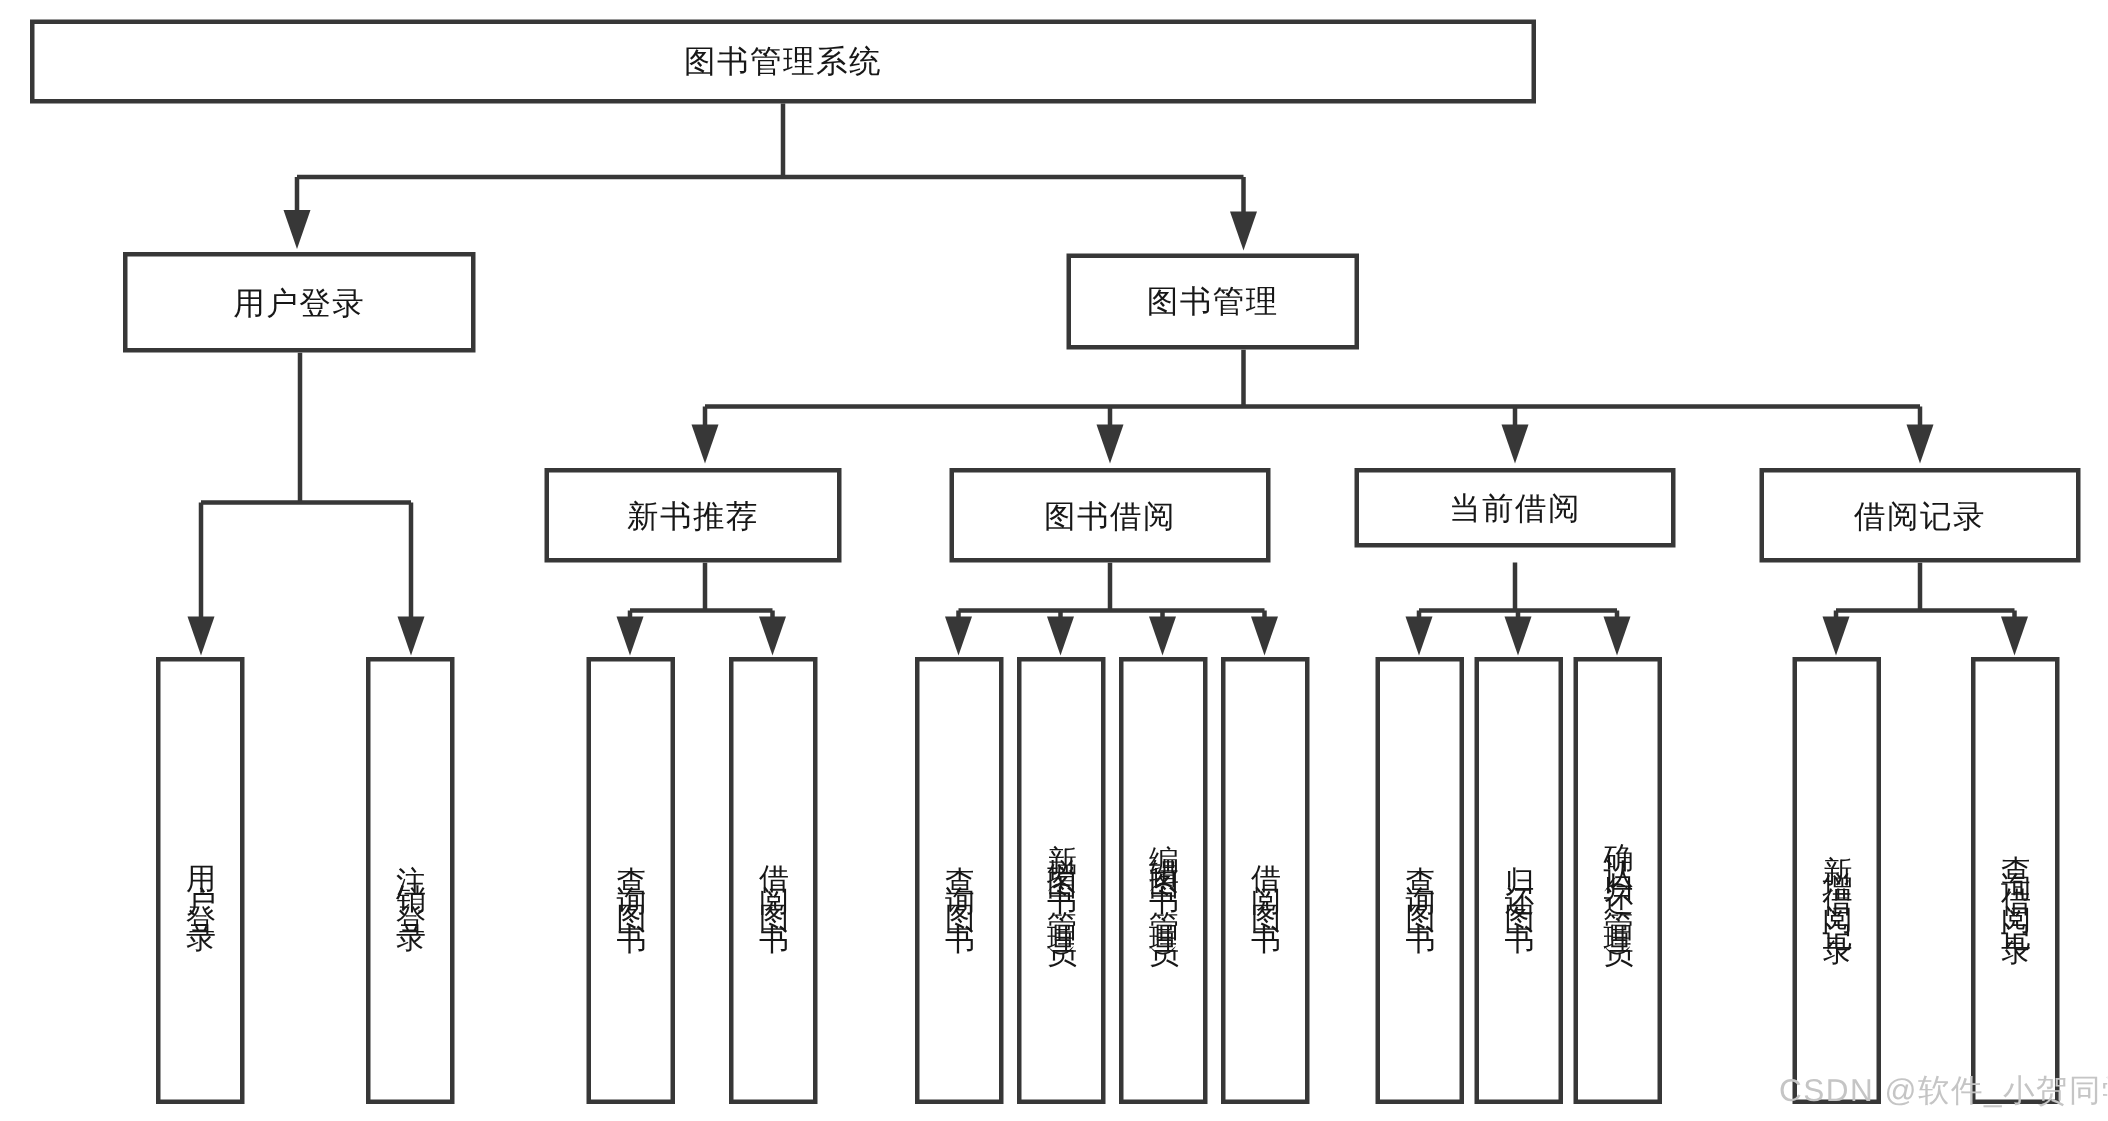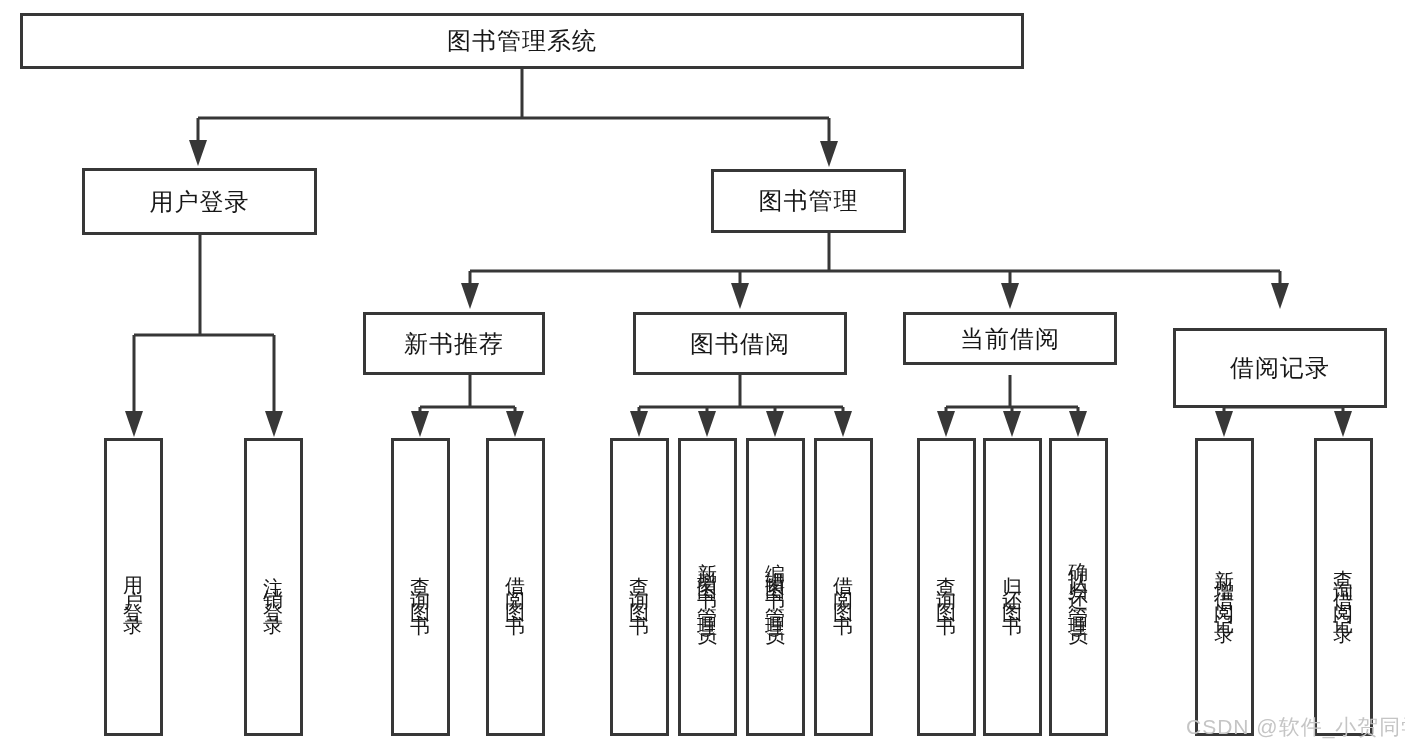--- a/index.html
+++ b/index.html
@@ -15,21 +15,21 @@
     position:absolute;
     box-sizing:border-box;
     border:3px solid #373737;
     background:#ffffff;
     display:flex;
     align-items:center;
     justify-content:center;
     color:#171717;
     z-index:2;
   }
-  .hbox{font-size:24px;letter-spacing:1px;}
+  .hbox{font-size:21px;letter-spacing:1px;}
   .vbox{width:59px;top:438px;height:298px;font-size:20px;}
   .vbox .lbl{
     writing-mode:vertical-rl;
     text-orientation:mixed;
     letter-spacing:13px;
     line-height:1;
     white-space:nowrap;
   }
   .vbox.len6 .lbl{letter-spacing:11px;}
   .vbox.len9 .lbl{letter-spacing:9px;}
@@ -88,30 +88,30 @@
     <span class="lbl">图书管理系统</span>
   </div>
 
   <div class="node hbox" style="left:82px;top:168px;width:235px;height:67px;">
     <span class="lbl">用户登录</span>
   </div>
   <div class="node hbox" style="left:711px;top:169px;width:195px;height:64px;">
     <span class="lbl">图书管理</span>
   </div>
 
-  <div class="node hbox" style="left:363px;top:312px;width:182px;height:63px;">
+  <div class="node hbox" style="left:363px;top:312px;width:198px;height:63px;">
     <span class="lbl">新书推荐</span>
   </div>
   <div class="node hbox" style="left:633px;top:312px;width:214px;height:63px;align-items:center;">
     <span class="lbl">图书借阅</span>
   </div>
   <div class="node hbox" style="left:903px;top:312px;width:214px;height:53px;">
     <span class="lbl">当前借阅</span>
   </div>
-  <div class="node hbox" style="left:1173px;top:328px;width:214px;height:80px;">
+  <div class="node hbox" style="left:1173px;top:312px;width:214px;height:63px;">
     <span class="lbl">借阅记录</span>
   </div>
 
   <div class="node vbox" style="left:104px;">
     <span class="lbl">用户登录</span>
   </div>
   <div class="node vbox" style="left:244px;">
     <span class="lbl">注销登录</span>
   </div>
 

